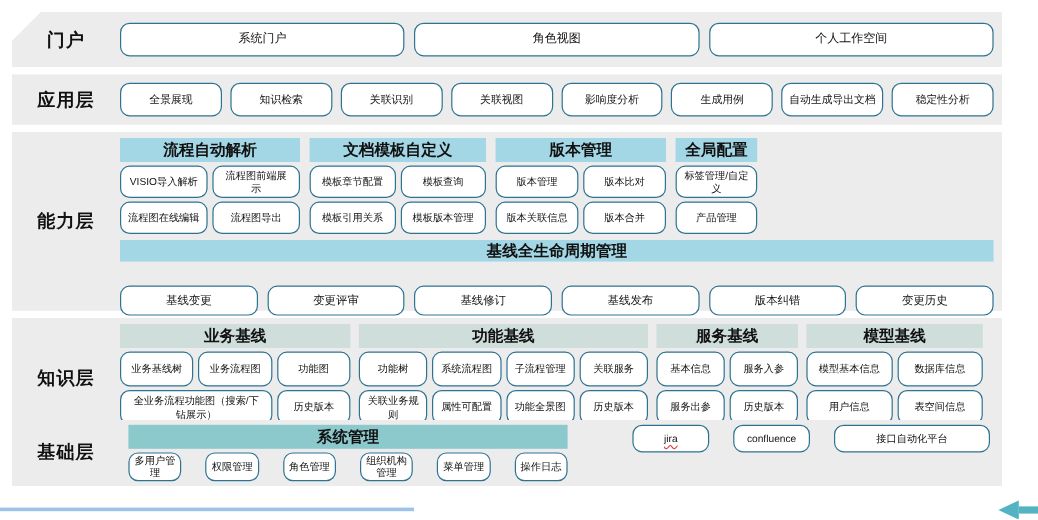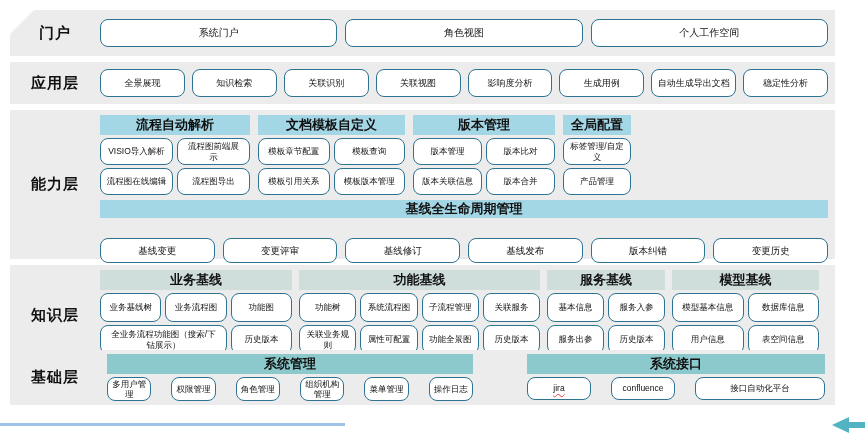--- a/index.html
+++ b/index.html
@@ -222,21 +222,20 @@
             <div class="grow">
               <div class="btn">多用户管理</div>
               <div class="btn">权限管理</div>
               <div class="btn">角色管理</div>
               <div class="btn">组织机构管理</div>
               <div class="btn">菜单管理</div>
               <div class="btn">操作日志</div>
             </div>
           </div>
           <div class="group fd-g1">
-            <div class="ghead fd-head">系统接口</div>
             <div class="grow">
               <div class="btn squiggle">jira</div>
               <div class="btn">confluence</div>
               <div class="btn">接口自动化平台</div>
             </div>
           </div>
         </div>
     </div>
   </div>
 

